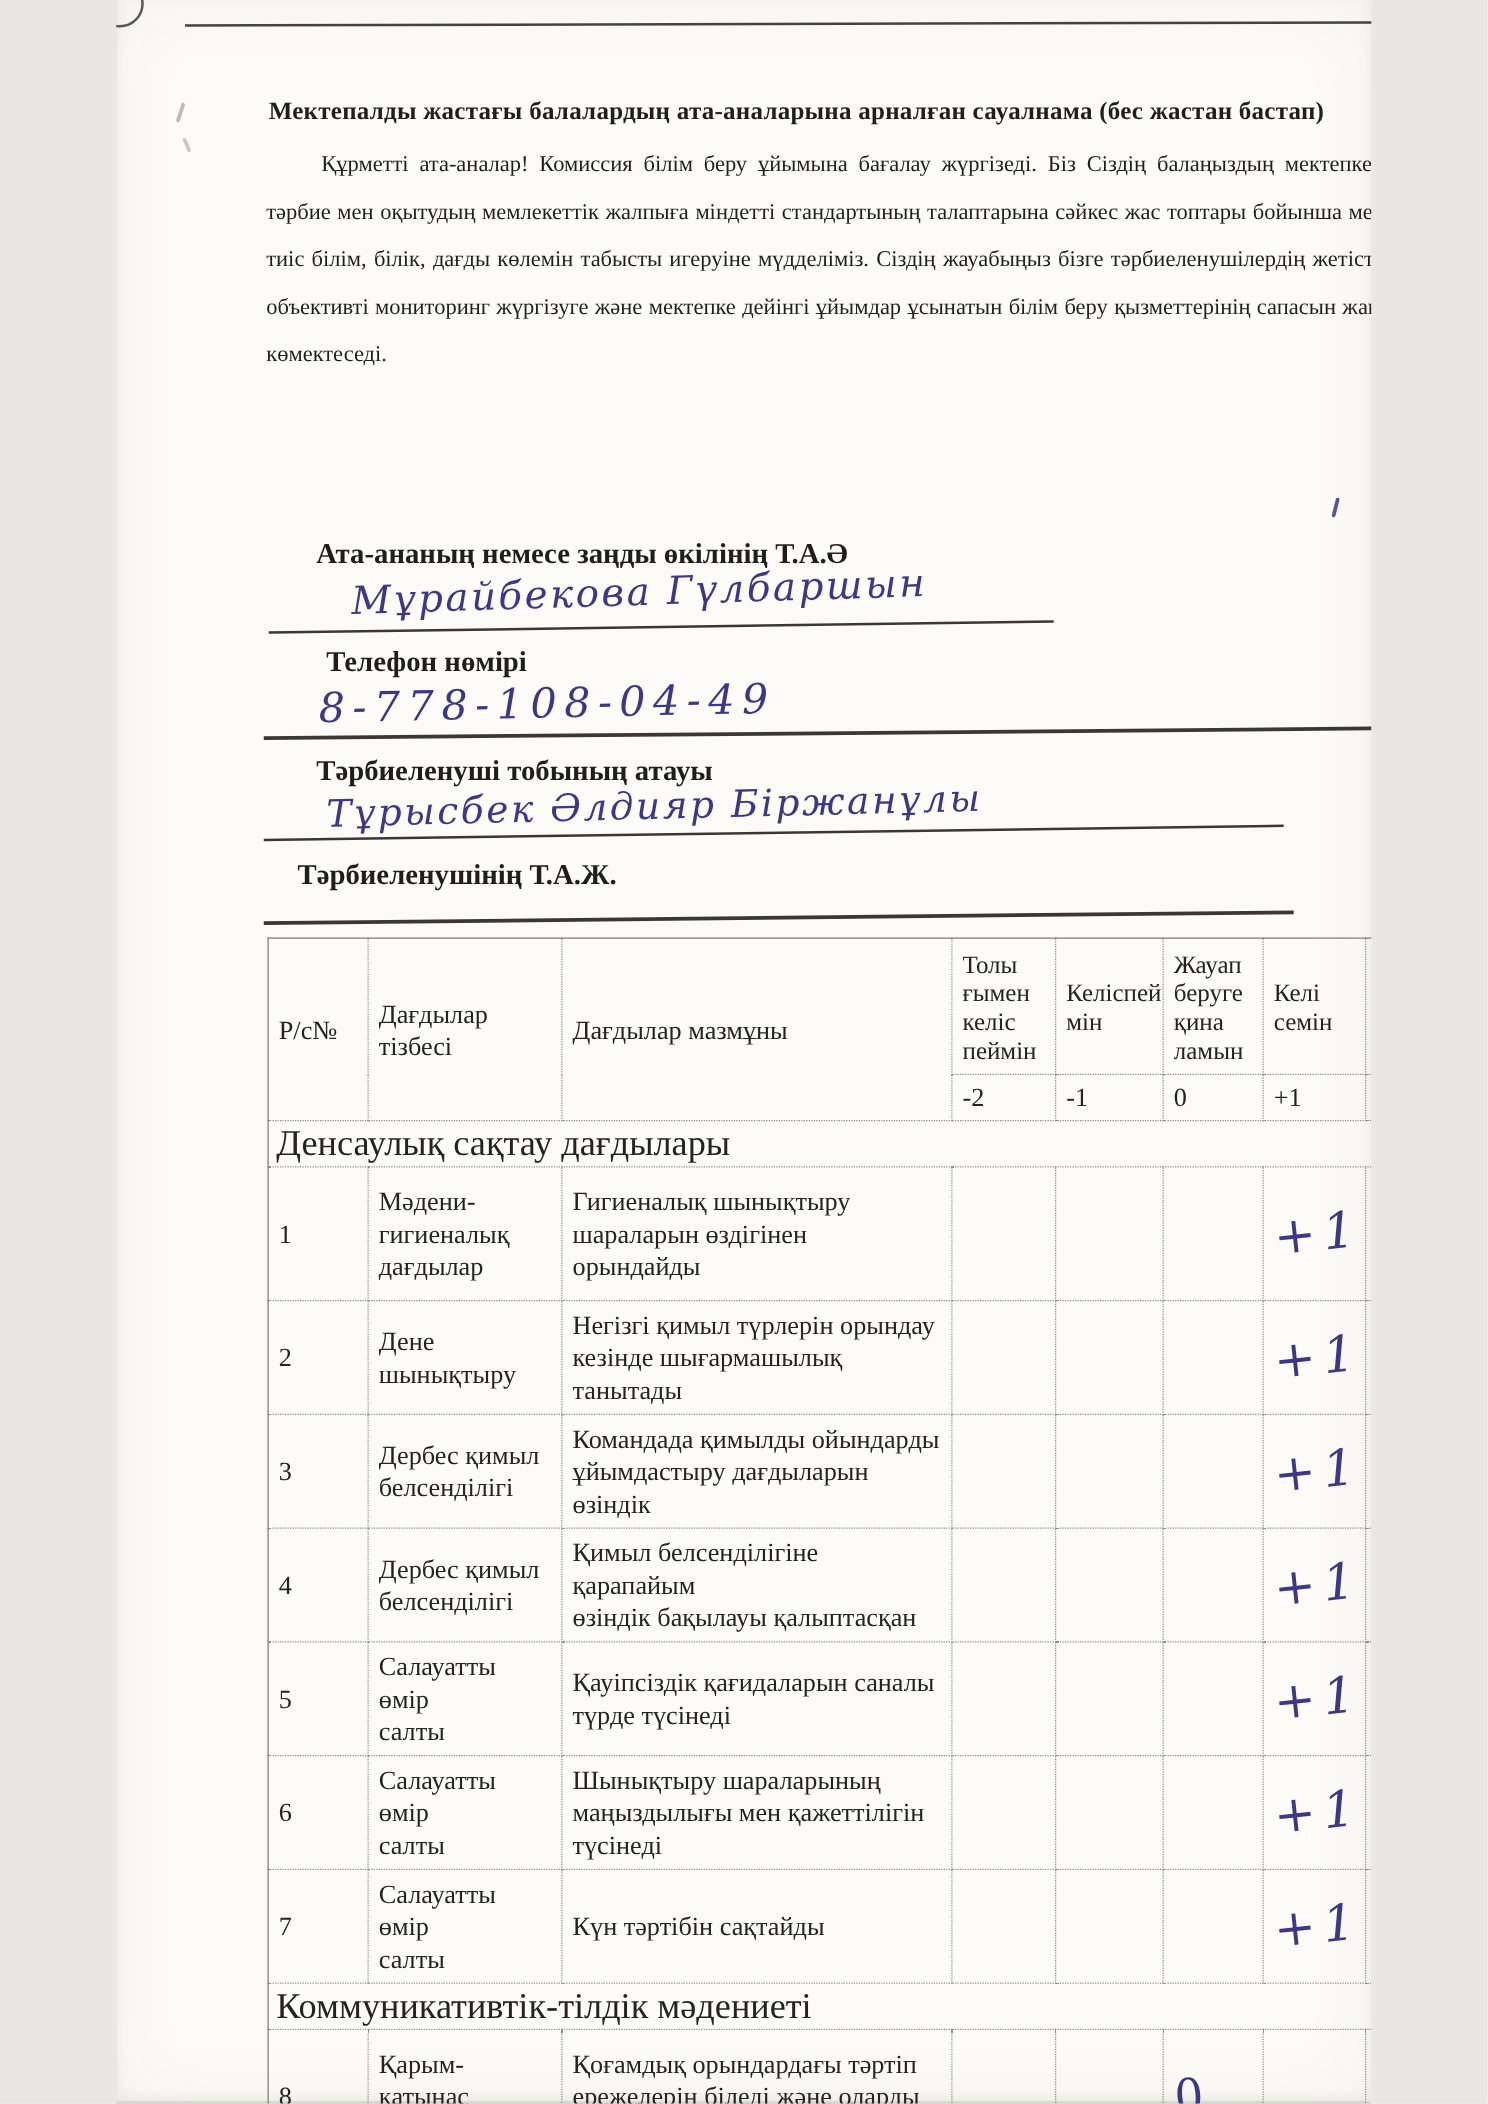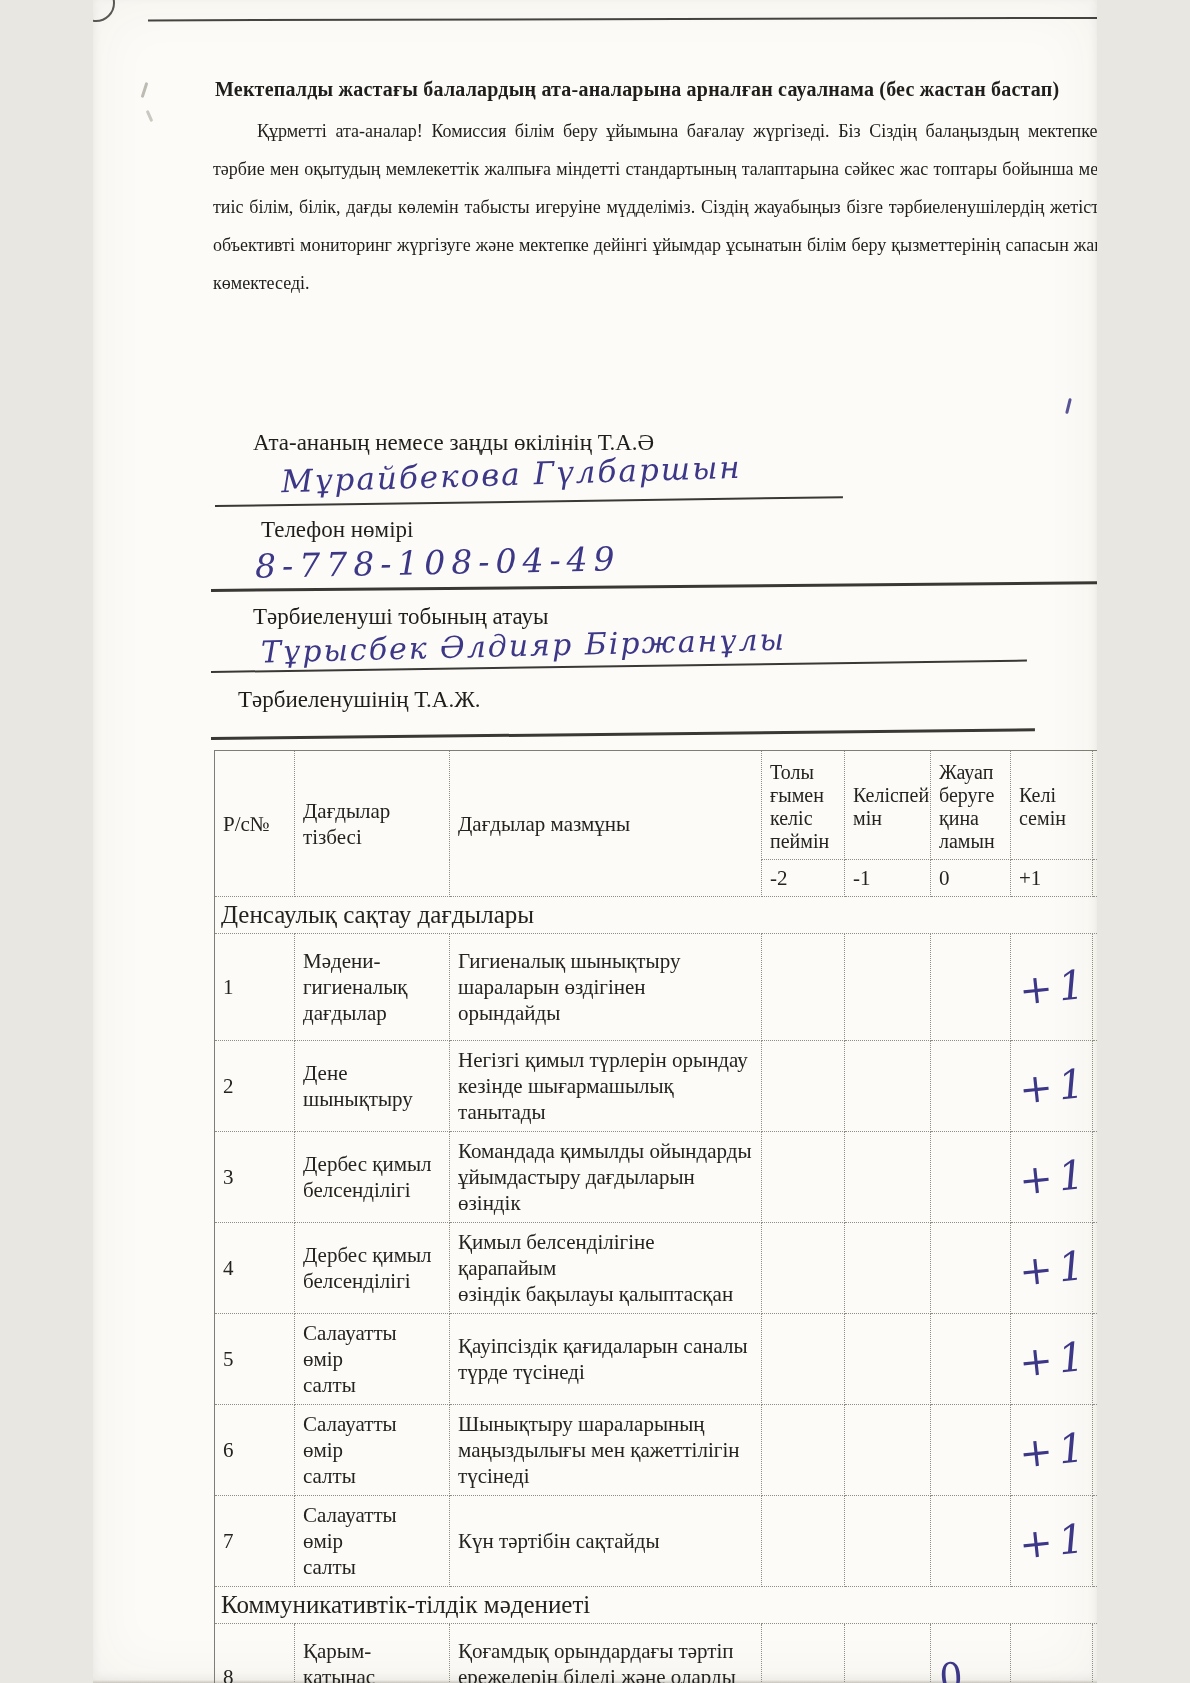--- a/index.html
+++ b/index.html
@@ -25,21 +25,21 @@
   .bottom-edge { position:absolute; left:0; bottom:0; width:100%; height:3px;
     background:linear-gradient(to bottom, rgba(0,0,0,0), #c9c7bf); }
 
   
   .doc-title { position:absolute; left:122px; top:78px; width:960px;
     font-size:20px; font-weight:bold; letter-spacing:0.2px; }
   .para { position:absolute; left:120px; width:947px; text-align:justify;
     font-size:18px; line-height:38px; white-space:normal; }
   .p1 { top:112px; text-indent:44px; }
   .p2 { top:364px; text-indent:44px; line-height:37px; }
-  .field-label { position:absolute; font-size:23px; }
+  .field-label { position:absolute; font-size:23px;font-weight:bold; }
   .fl1 { left:160px; top:430px; }
   .fl2 { left:168px; top:517px; }
   .fl3 { left:160px; top:604px; }
   .fl4 { left:145px; top:687px; }
 
   
   .hw { position:absolute; font-family:"DejaVu Serif", serif; font-style:italic;
     color:var(--ink); white-space:nowrap; }
   .hw1 { left:188px; top:456px; font-size:31px; letter-spacing:2px; transform:rotate(-1.8deg); }
   .hw2 { left:162px; top:543px; font-size:33px; letter-spacing:6px; transform:rotate(-1.2deg); }
@@ -54,21 +54,21 @@
   .qtable { position:absolute; left:121px; top:750px; width:977px;
     border-collapse:collapse; table-layout:fixed; }
   .qtable td, .qtable th {
     border:1px dotted #8f8d84; font-weight:normal; text-align:left;
     font-size:21px; line-height:26px; padding:6px 8px; vertical-align:middle;
     white-space:pre-line; color:#24231f; overflow:hidden;
   }
   .qtable { border:1px solid #7f7d74; }
   .qtable th.rating { font-size:20px; line-height:23px; vertical-align:middle; padding-top:10px; }
   .score-row td { font-size:21px; height:30px; padding:3px 8px; }
-  .section-row td { font-size:25px; padding:5px 6px; }
+  .section-row td { font-size:29px; padding:5px 6px; }
   .num-cell { font-size:21px; }
   .skill-cell, .content-cell { font-size:21.5px; line-height:27px; }
   .row-tall td { padding-top:14px; padding-bottom:14px; }
   .answer-cell { text-align:center; padding:2px; }
   .mark { display:inline-block; font-family:"DejaVu Serif", serif; font-style:italic;
     font-size:40px; line-height:40px; color:var(--ink); letter-spacing:6px;
     transform:rotate(-6deg); white-space:nowrap; }
   .mark:empty { display:none; }
   .mark-zero { font-style:normal; font-size:38px; letter-spacing:0;
     transform:rotate(-4deg) scaleX(0.95); }

